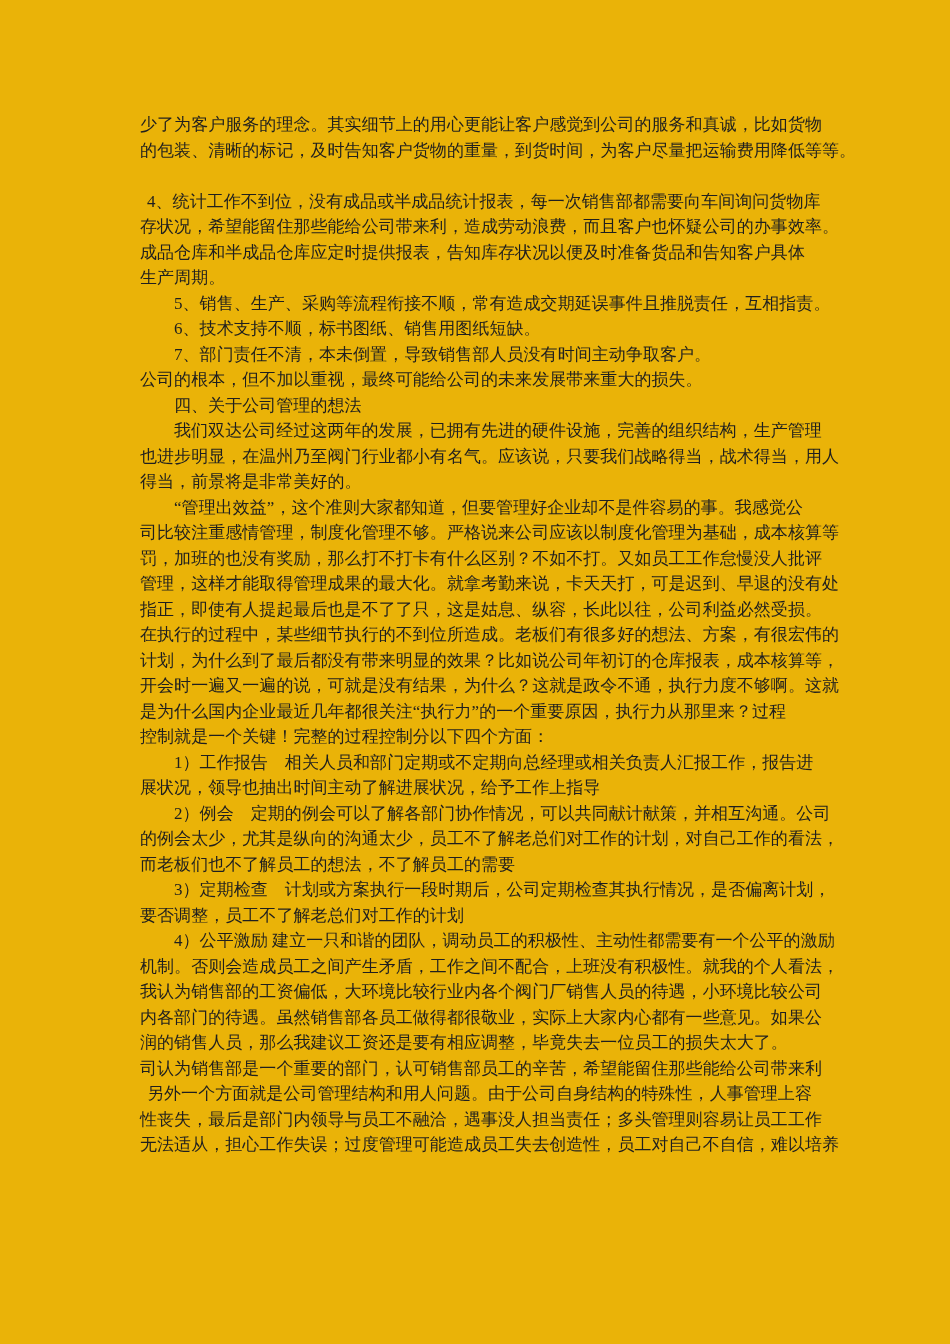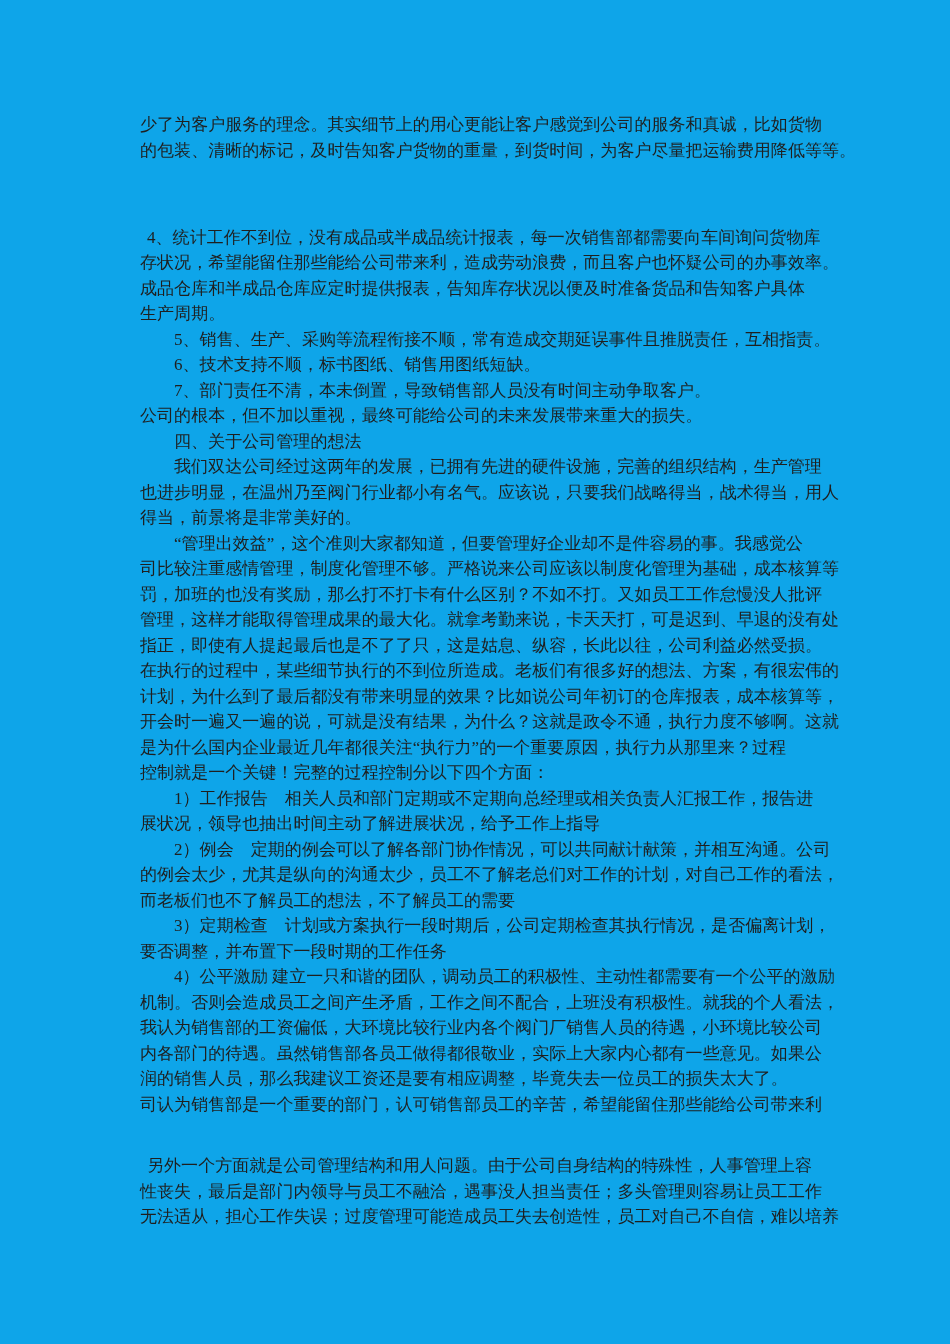--- a/index.html
+++ b/index.html
@@ -4,40 +4,40 @@
 <style>
   html, body {
     margin: 0;
     padding: 0;
     background: #ffffff;
   }
   .page {
     position: relative;
     width: 950px;
     height: 1344px;
-    background: #0ea5e9;
+    background: #eab308;
     overflow: hidden;
     font-family: "Liberation Serif", "DejaVu Serif", serif;
   }
   .doc-body {
     position: absolute;
     left: 140px;
     top: 112px;
     width: 700px;
     color: #1f1f1f;
     font-size: 17px;
     line-height: 25.5px;
   }
   .text-line {
     white-space: pre;
     height: 25.5px;
     letter-spacing: 0.05px;
   }
   .indent-0 { padding-left: 0; }
-  .indent-1 { padding-left: 7px; margin-top: 36px; }
+  .indent-1 { padding-left: 7px; }
   .indent-2 { padding-left: 34px; }
   .blank-line { height: 25.5px; }
 </style>
 </head>
 <body>
 
 <div class="page">
   <div class="doc-body" style="color: rgb(31, 31, 31);">
       <div class="text-line indent-0">少了为客户服务的理念。其实细节上的用心更能让客户感觉到公司的服务和真诚，比如货物</div>
       <div class="text-line indent-0">的包装、清晰的标记，及时告知客户货物的重量，到货时间，为客户尽量把运输费用降低等等。</div>
@@ -63,21 +63,21 @@
       <div class="text-line indent-0">计划，为什么到了最后都没有带来明显的效果？比如说公司年初订的仓库报表，成本核算等，</div>
       <div class="text-line indent-0">开会时一遍又一遍的说，可就是没有结果，为什么？这就是政令不通，执行力度不够啊。这就</div>
       <div class="text-line indent-0">是为什么国内企业最近几年都很关注“执行力”的一个重要原因，执行力从那里来？过程</div>
       <div class="text-line indent-0">控制就是一个关键！完整的过程控制分以下四个方面：</div>
       <div class="text-line indent-2">1）工作报告　相关人员和部门定期或不定期向总经理或相关负责人汇报工作，报告进</div>
       <div class="text-line indent-0">展状况，领导也抽出时间主动了解进展状况，给予工作上指导</div>
       <div class="text-line indent-2">2）例会　定期的例会可以了解各部门协作情况，可以共同献计献策，并相互沟通。公司</div>
       <div class="text-line indent-0">的例会太少，尤其是纵向的沟通太少，员工不了解老总们对工作的计划，对自己工作的看法，</div>
       <div class="text-line indent-0">而老板们也不了解员工的想法，不了解员工的需要</div>
       <div class="text-line indent-2">3）定期检查　计划或方案执行一段时期后，公司定期检查其执行情况，是否偏离计划，</div>
-      <div class="text-line indent-0">要否调整，并布置下一段时期的工作任务</div>
+      <div class="text-line indent-0">要否调整，员工不了解老总们对工作的计划</div>
       <div class="text-line indent-2">4）公平激励 建立一只和谐的团队，调动员工的积极性、主动性都需要有一个公平的激励</div>
       <div class="text-line indent-0">机制。否则会造成员工之间产生矛盾，工作之间不配合，上班没有积极性。就我的个人看法，</div>
       <div class="text-line indent-0">我认为销售部的工资偏低，大环境比较行业内各个阀门厂销售人员的待遇，小环境比较公司</div>
       <div class="text-line indent-0">内各部门的待遇。虽然销售部各员工做得都很敬业，实际上大家内心都有一些意见。如果公</div>
       <div class="text-line indent-0">润的销售人员，那么我建议工资还是要有相应调整，毕竟失去一位员工的损失太大了。</div>
       <div class="text-line indent-0">司认为销售部是一个重要的部门，认可销售部员工的辛苦，希望能留住那些能给公司带来利</div>
       <div class="text-line indent-1">另外一个方面就是公司管理结构和用人问题。由于公司自身结构的特殊性，人事管理上容</div>
       <div class="text-line indent-0">性丧失，最后是部门内领导与员工不融洽，遇事没人担当责任；多头管理则容易让员工工作</div>
       <div class="text-line indent-0">无法适从，担心工作失误；过度管理可能造成员工失去创造性，员工对自己不自信，难以培养</div>
     </div>

